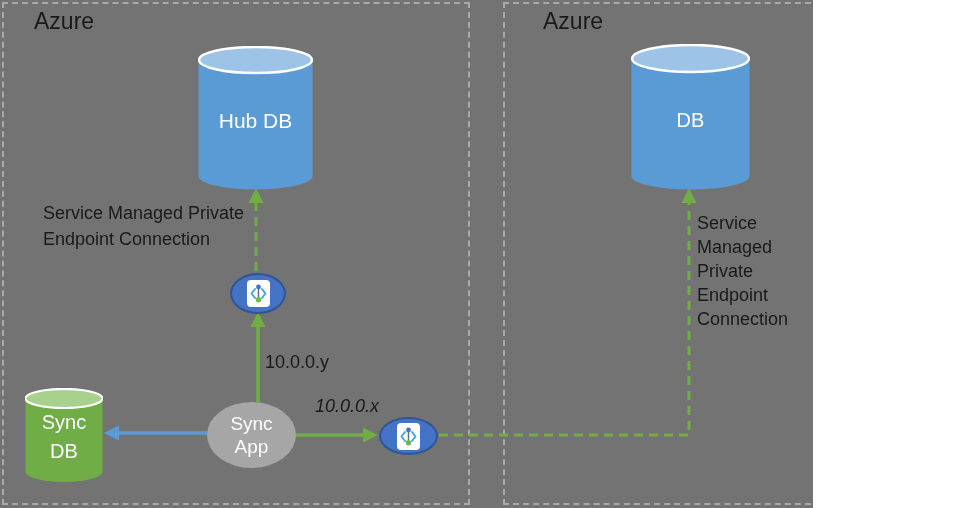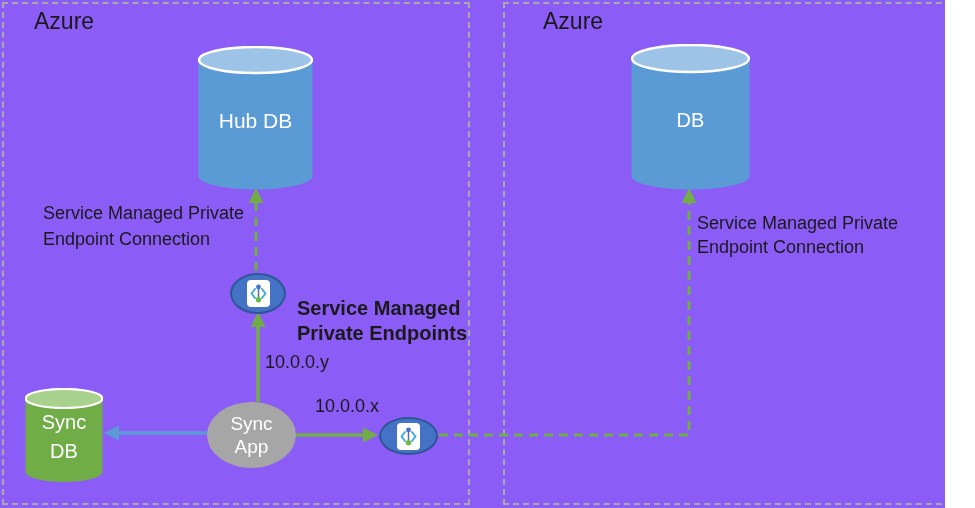--- a/index.html
+++ b/index.html
@@ -2,23 +2,23 @@
 <html><head>
 <meta charset="utf-8">
 <style>
   * { margin: 0; padding: 0; box-sizing: border-box; }
   body {
     font-family: "Liberation Sans", sans-serif;
     background: #ffffff;
   }
   #stage {
     position: relative;
-    width: 945px;
+    width: 813px;
     height: 508px;
-    background: #8b5cf6;
+    background: #737373;
     overflow: hidden;
   }
   .azure-box {
     position: absolute;
     border: 2px dashed #a9a9a9;
     background: transparent;
     z-index: 1;
   }
   #azure-box-left  { left: 2px;   top: 2px; width: 468px; height: 503px; }
   #azure-box-right { left: 503px; top: 2px; width: 469px; height: 503px; }
@@ -82,21 +82,21 @@
     display: flex;
     align-items: center;
     justify-content: center;
   }
 
   .text-label { position: absolute; z-index: 4; color: #1a1a1a; }
   #left-connection-label  { left: 43px;  top: 200px; font-size: 18px; line-height: 26px; }
   #right-connection-label { left: 697px; top: 211px; font-size: 18px; line-height: 24px; }
   #endpoints-title        { left: 297px; top: 296px; font-size: 20px; line-height: 25px; font-weight: bold; }
   #ip-hub-label           { left: 265px; top: 352px; font-size: 18px; }
-  #ip-member-label        { left: 315px; top: 396px; font-size: 18px; }
+  #ip-member-label        { left: 315px; top: 396px; font-size: 18px; font-style: italic; }
 
   #connector-layer {
     position: absolute;
     left: 0; top: 0;
     z-index: 2;
     pointer-events: none;
   }
 </style>
 </head>
 <body>
@@ -192,22 +192,18 @@
   <div id="left-connection-label" class="text-label">
     <div>Service Managed Private</div>
     <div>Endpoint Connection</div>
   </div>
 
   <div id="right-connection-label" class="text-label">
     <div>Service Managed Private</div>
     <div>Endpoint Connection</div>
   </div>
 
-  <div id="endpoints-title" class="text-label">
-    <div>Service Managed</div>
-    <div>Private Endpoints</div>
-  </div>
 
   <div id="ip-hub-label" class="text-label">10.0.0.y</div>
 
   <div id="ip-member-label" class="text-label">10.0.0.x</div>
 
 </div>
 
 </body></html>

